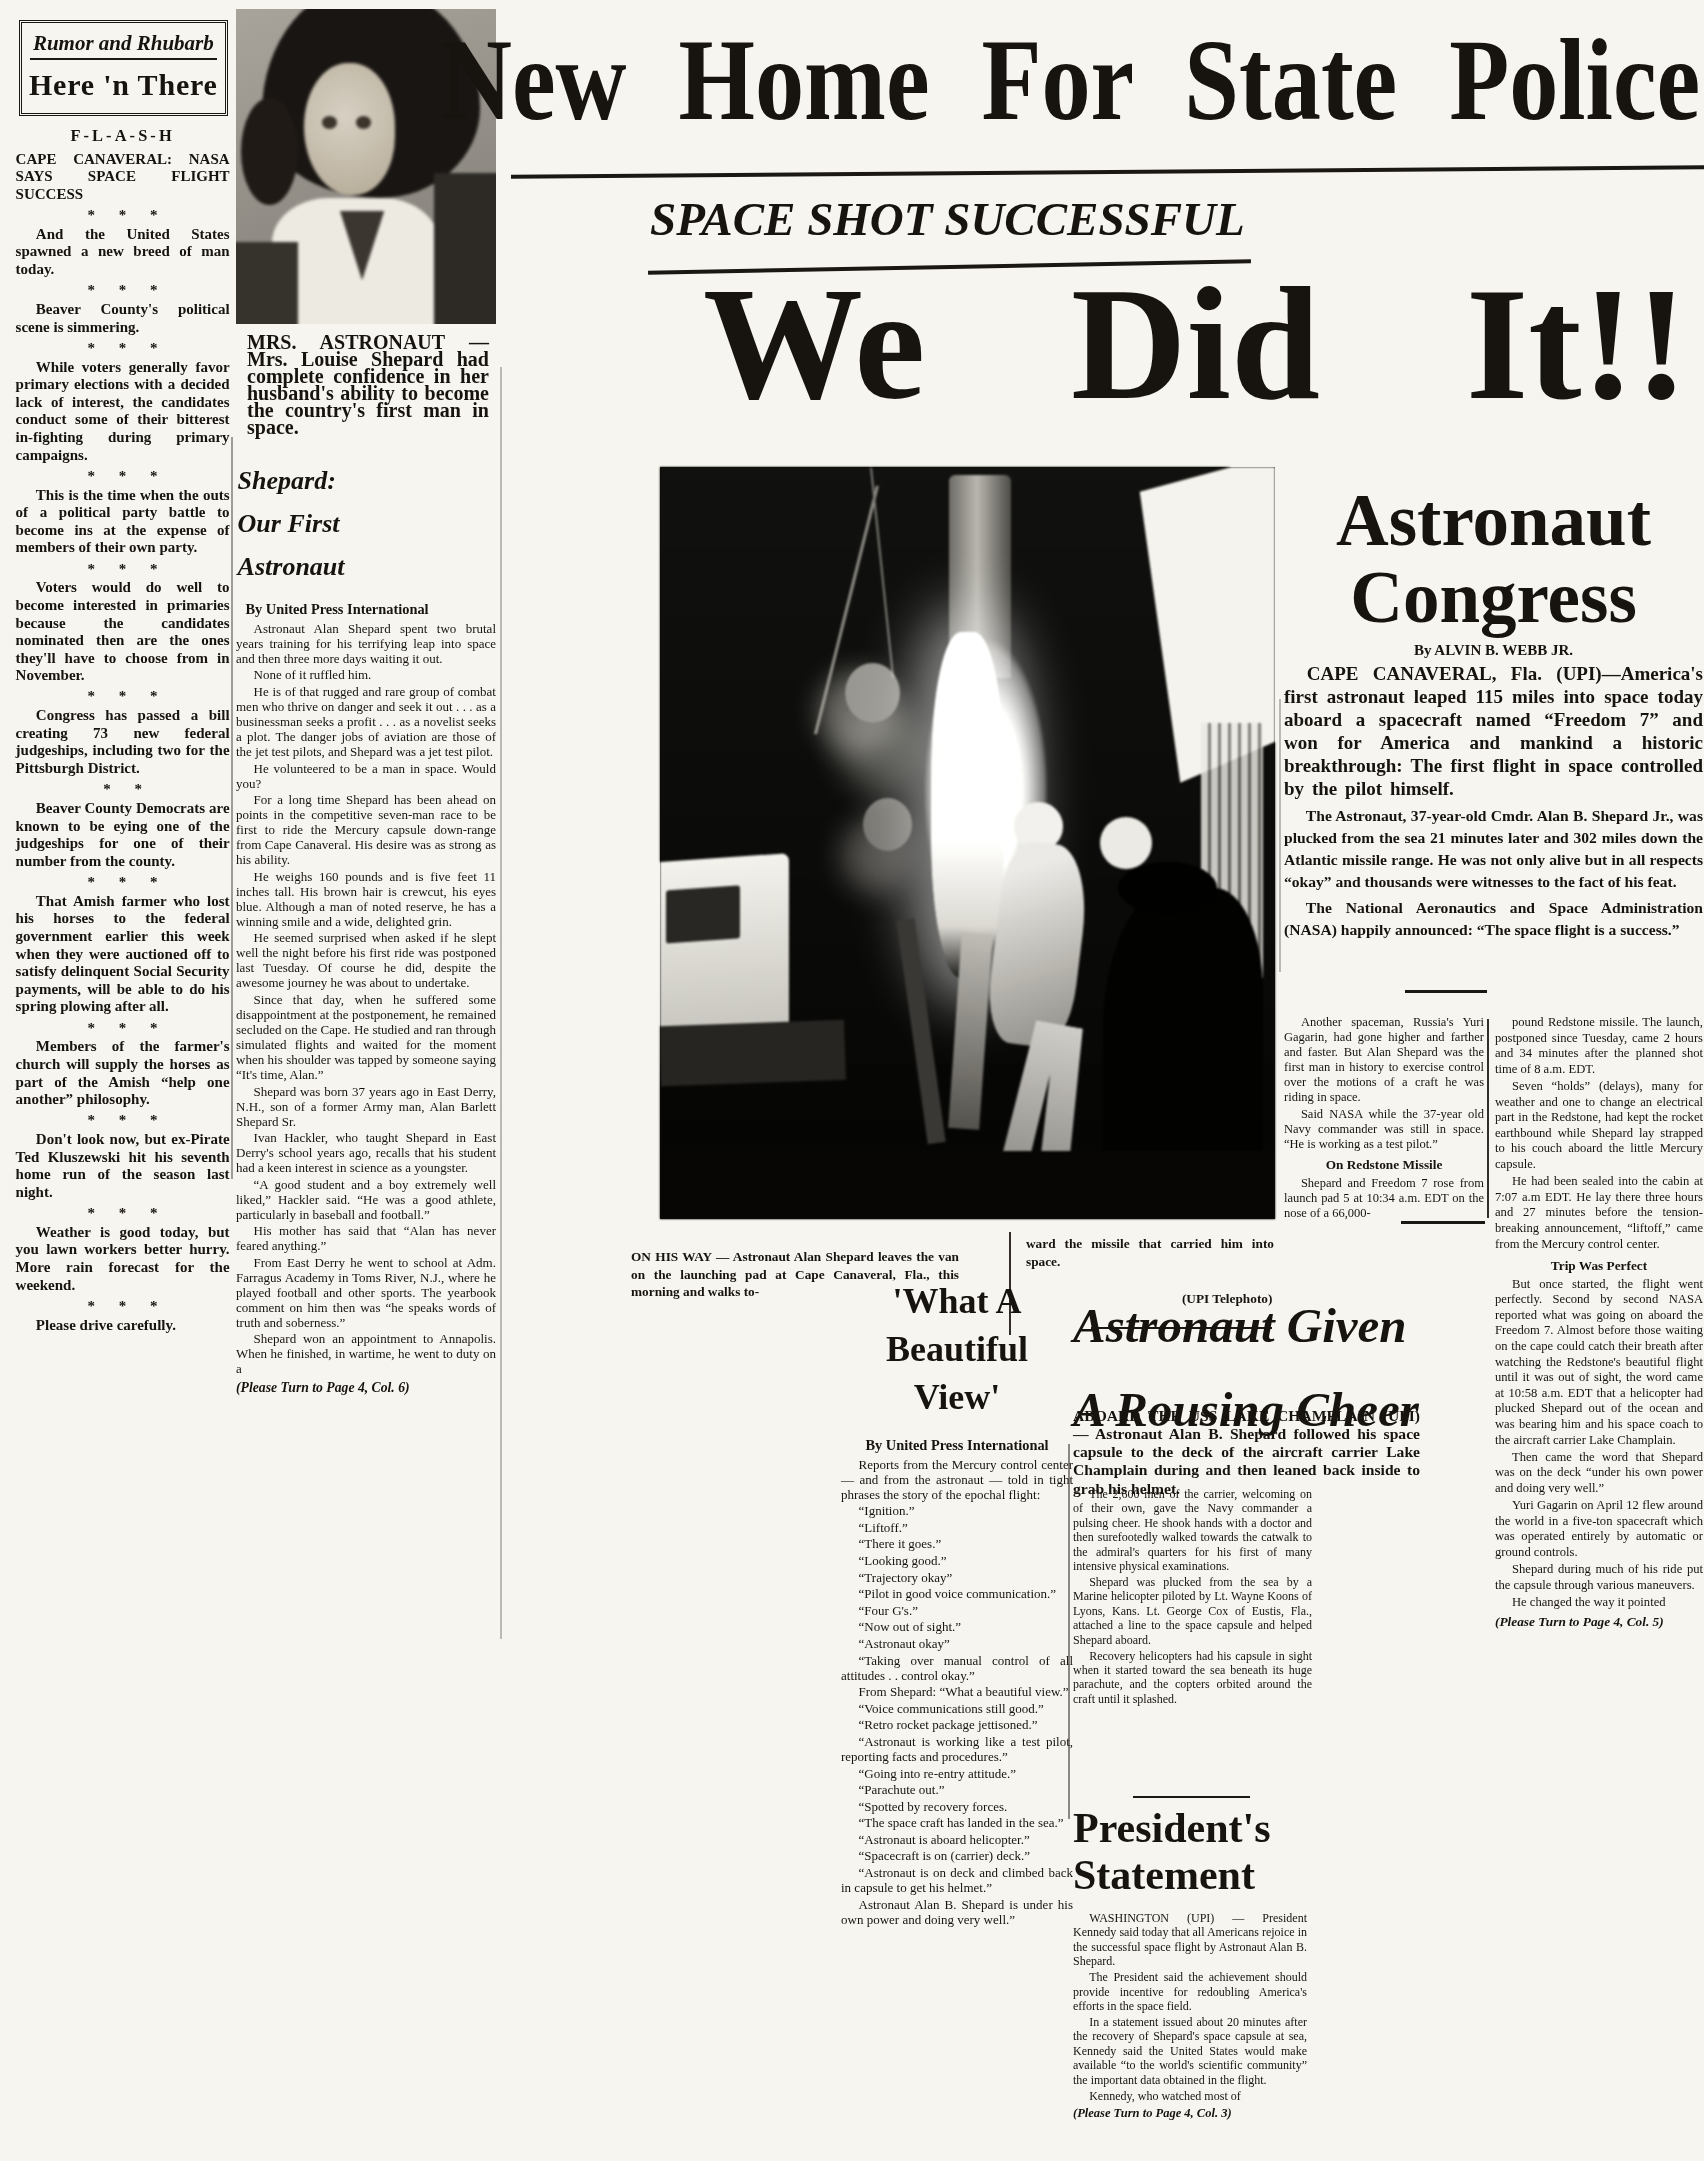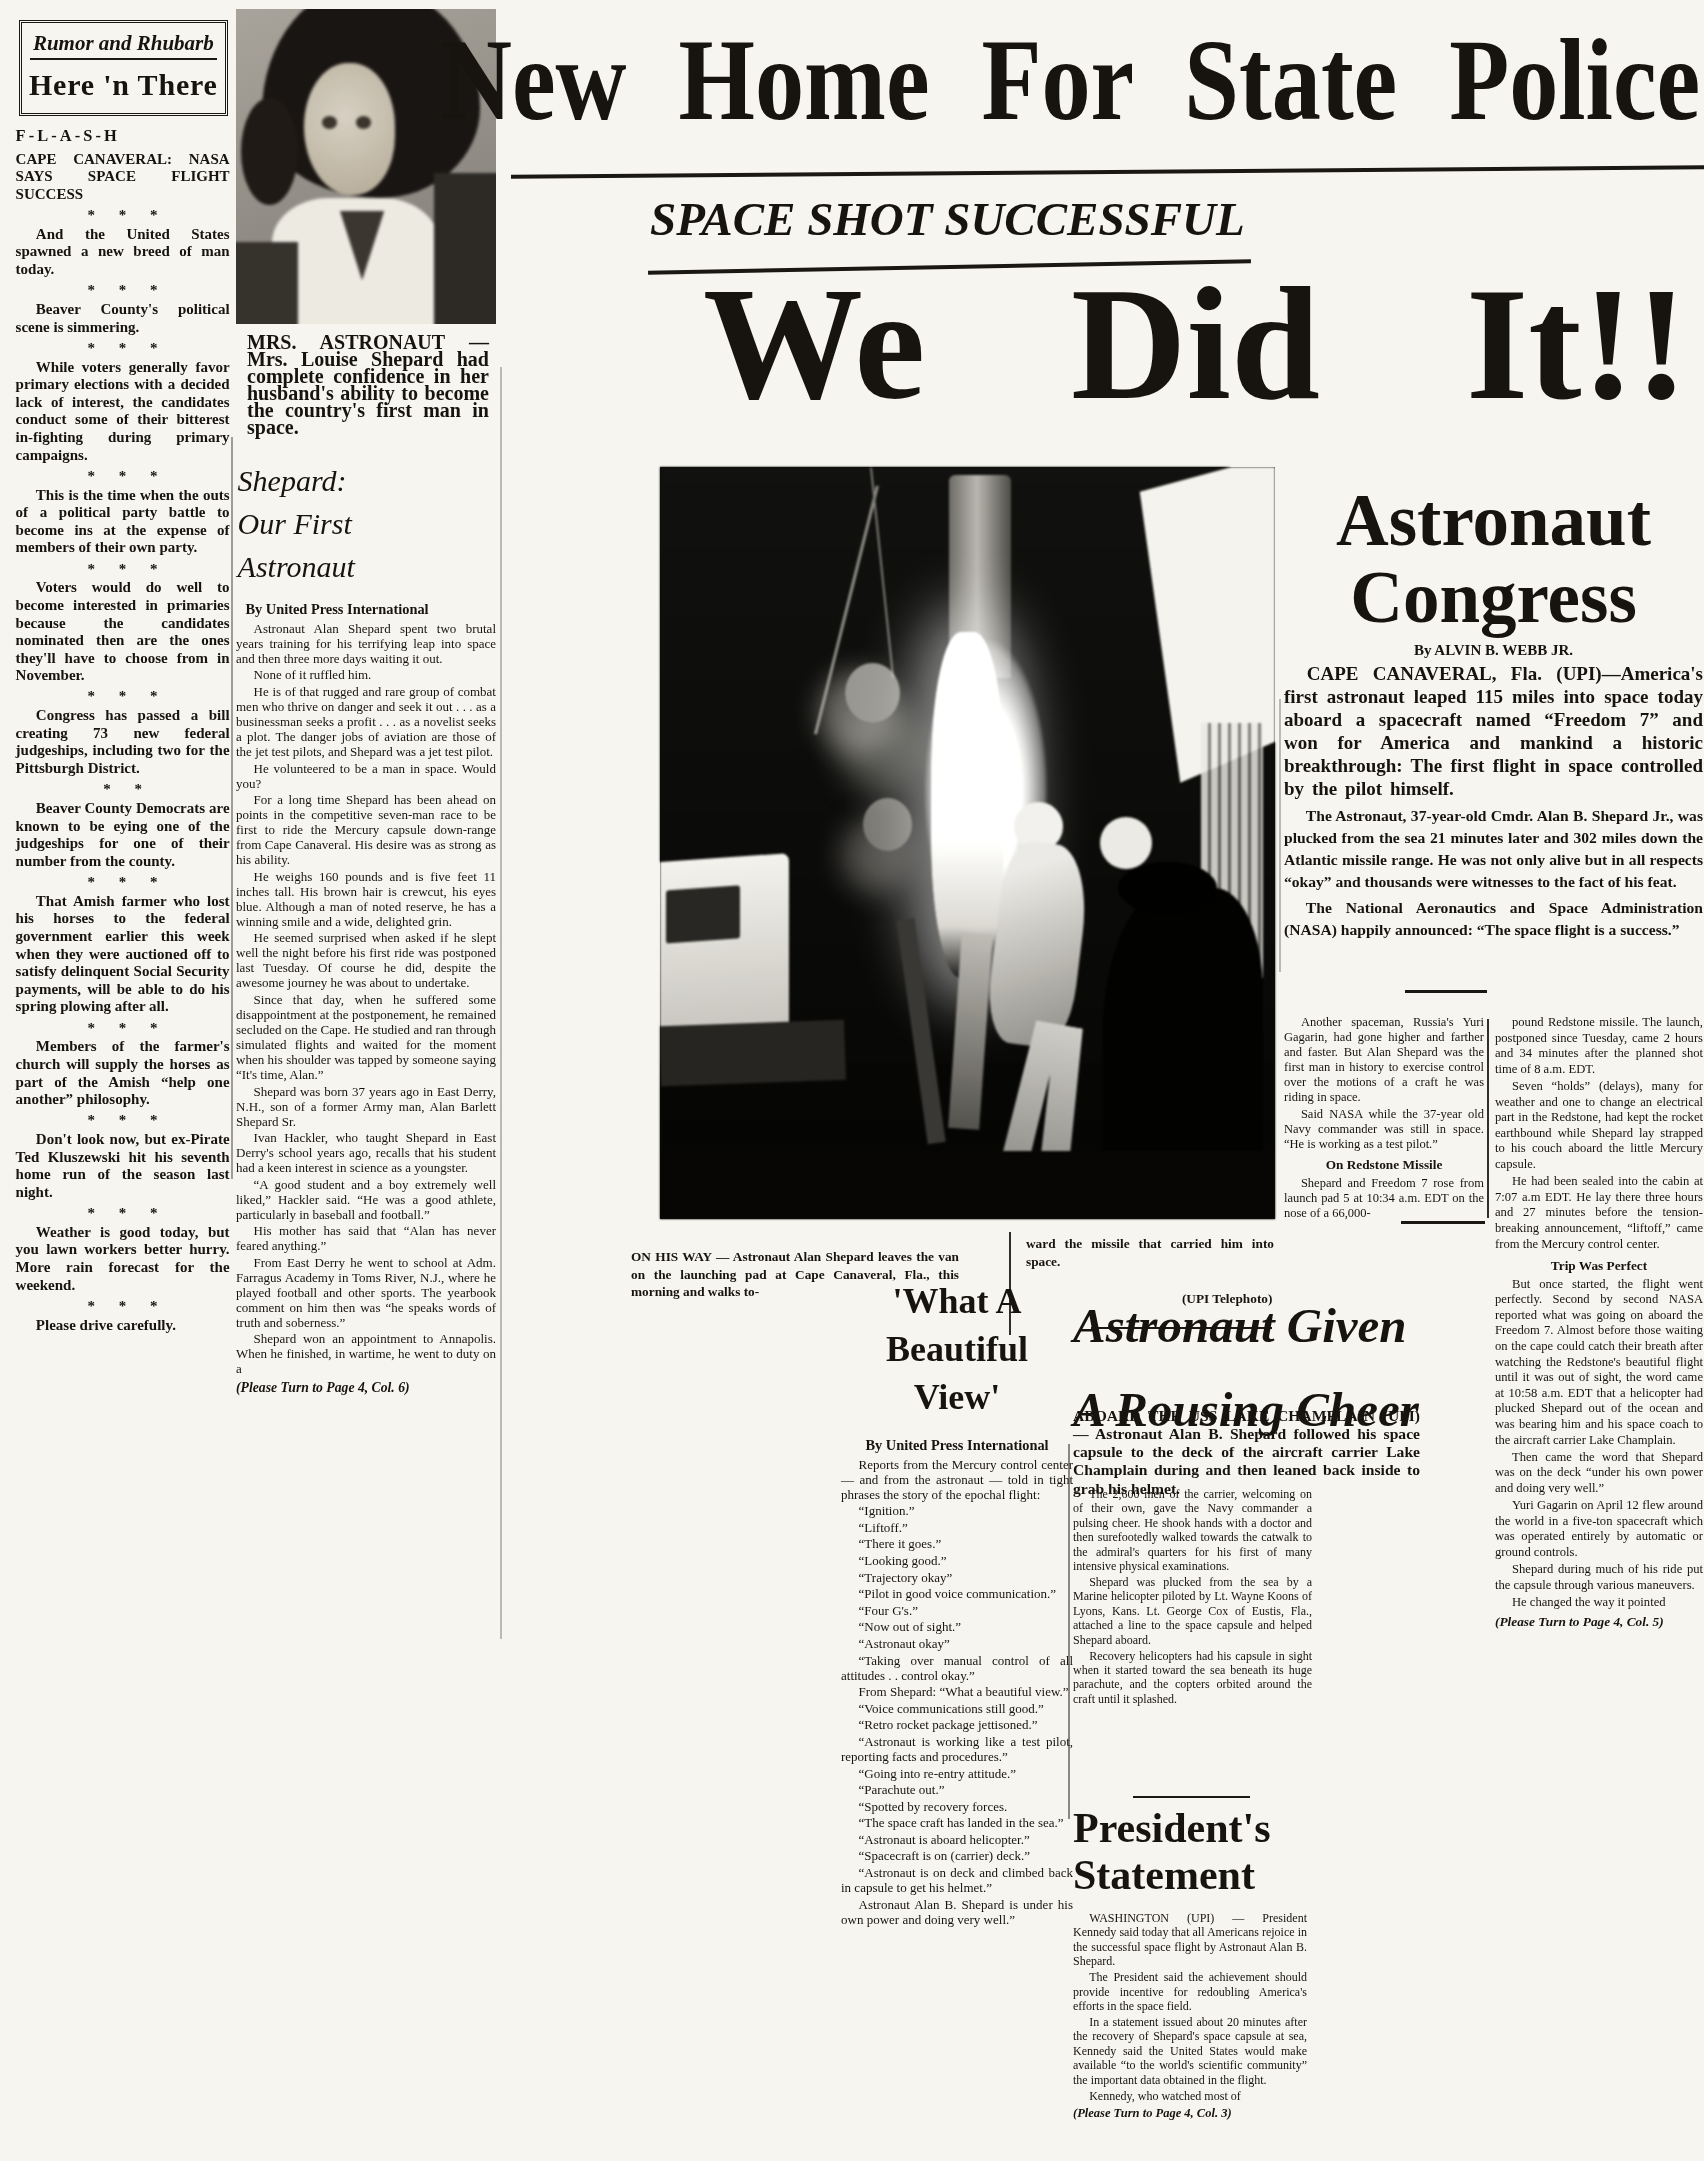--- a/index.html
+++ b/index.html
@@ -14,28 +14,28 @@
   .sub{text-align:center;text-indent:0;font-weight:bold;margin:5.5px 0 3.1px 0;}
   .vrule{position:absolute;width:1.6px;background:#332e27;}
   .hrule{position:absolute;background:#1b1712;}
 
   
   #col1{left:15.6px;top:20px;width:214px;font-size:15px;line-height:17.6px;font-weight:bold;}
   #rumorbox{border:3.1px double #1b1712;padding:9.4px 3.1px 11px;margin:0 1.6px 11px 3.1px;text-align:center;}
   #rumor-title{display:inline-block;font-style:italic;font-weight:bold;font-size:21px;line-height:23.4px;
                border-bottom:2.3px solid #1b1712;padding:0 3.1px 2.3px;}
   #rumor-sub{font-weight:bold;font-size:30px;line-height:34px;margin-top:7.8px;letter-spacing:0.8px;}
-  .c-head{text-align:left;font-size:16.4px;letter-spacing:3.1px;margin:1.6px 0 6.2px;}
+  .c-head{text-align:center;font-size:16.4px;letter-spacing:3.1px;margin:1.6px 0 6.2px;}
 
   
   #col2{left:236px;top:9.4px;width:260px;}
   #portrait{position:relative;width:260px;height:315px;background:linear-gradient(160deg,#a9a49b,#7d7a74);overflow:hidden;}
   #portrait .inner{position:absolute;inset:0;filter:blur(1.6px) contrast(0.98);}
   #mrs-cap{margin:9.4px 0 0 11px;width:242px;font-weight:bold;font-size:20px;line-height:17px;text-align:justify;}
-  #shep-head{margin:23.4px 0 0 1.6px;font-style:italic;font-weight:normal;font-size:30px;line-height:43px;}
+  #shep-head{margin:23.4px 0 0 1.6px;font-style:italic;font-weight:bold;font-size:26px;line-height:43px;}
   #shep-byline{margin:12.5px 0 3.1px 9.4px;font-weight:bold;font-size:14.4px;}
   #col2 .p{font-size:13px;line-height:15px;}
 
   
   #banner{left:441px;top:19px;width:1261px;height:148px;overflow:visible;}
   #banner-inner{display:block;width:1499px;transform:scaleX(0.84);transform-origin:0 0;
                 font-weight:bold;font-size:117px;line-height:1.05;text-align:justify;text-align-last:justify;}
   #kicker{left:650px;top:194px;font-style:italic;font-weight:bold;font-size:47px;line-height:1.1;}
   #wedidit{left:703px;top:264px;width:985px;font-weight:bold;font-size:160px;line-height:1;
            text-align:justify;text-align-last:justify;}

